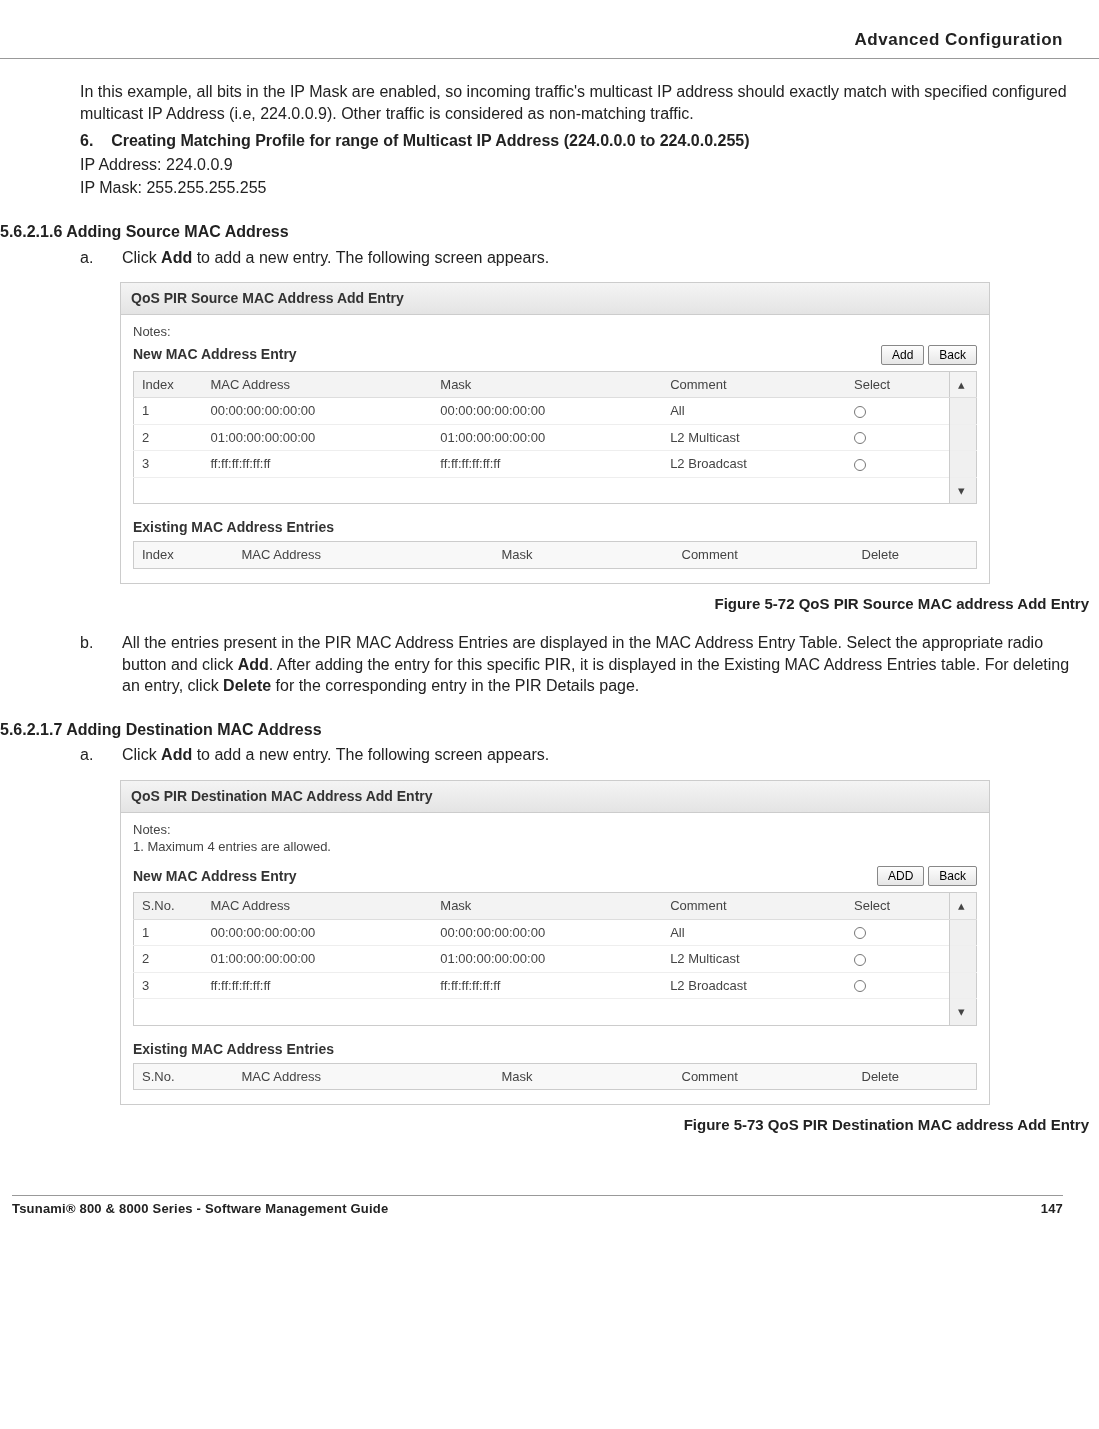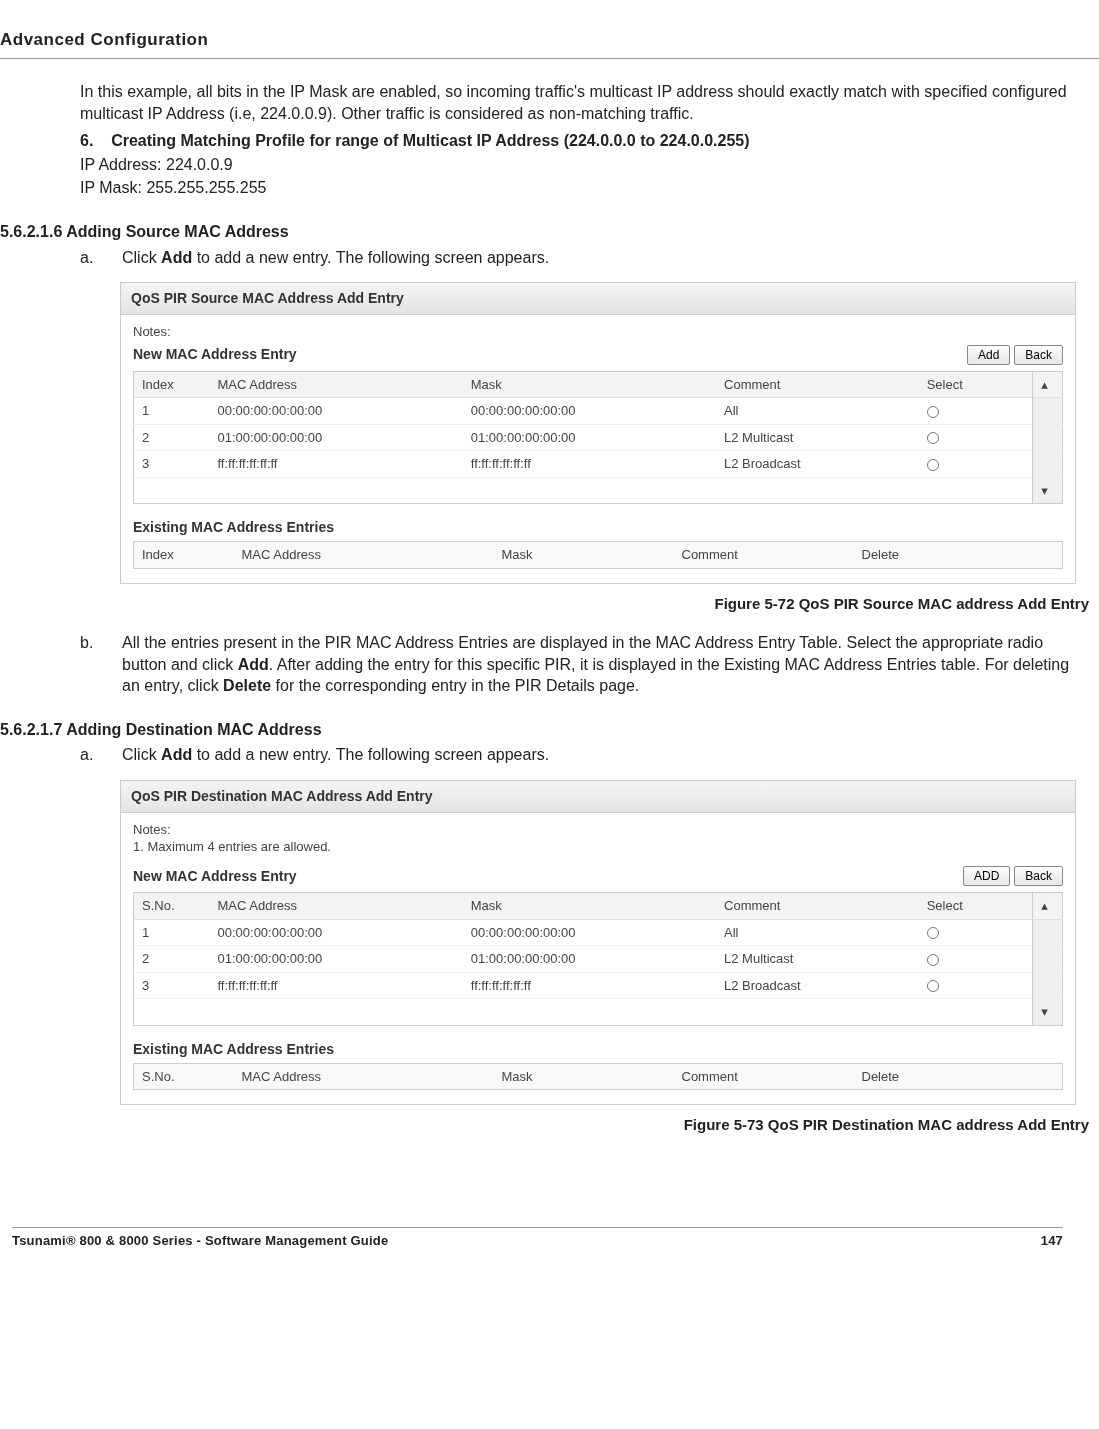--- a/index.html
+++ b/index.html
@@ -5,20 +5,21 @@
   * { box-sizing: border-box; margin: 0; padding: 0; }
   body {
     font-family: "Segoe UI", "Frutiger", Arial, sans-serif;
     background: #fff;
     color: #222;
     width: 1099px;
     padding: 10px 0 0 0;
     position: relative;
   }
   .page-header {
+    text-align: right;
     font-weight: bold;
     font-size: 17px;
     letter-spacing: 0.5px;
     padding: 20px 36px 8px 0;
     border-bottom: 1px solid #999;
     margin-bottom: 22px;
   }
   .content {
     padding: 0 10px 0 80px;
     font-size: 16px;
@@ -36,21 +37,21 @@
     font-size: 16px;
     margin: 22px 0 4px -80px;
     padding-left: 0;
   }
   .figure-wrap {
     margin: 14px 0 8px 40px;
     border: 1px solid #ccc;
     background: #fff;
     font-family: "Segoe UI", Tahoma, sans-serif;
     color: #444;
-    width: 956px;
+    width: 870px;
   }
   .fig-title-bar {
     background: linear-gradient(#f4f4f4, #e4e4e4);
     border-bottom: 1px solid #ccc;
     font-weight: bold;
     font-size: 14px;
     padding: 6px 10px;
     color: #333;
   }
   .fig-body { padding: 8px 12px 14px 12px; font-size: 13px; }
@@ -113,21 +114,21 @@
     font-size: 13px;
     text-align: left;
     padding: 4px 8px;
     color:#444;
     font-weight: normal;
     background:#f8f8f8;
   }
   .empty-row td { height: 20px; border-top:1px solid #eee; }
   .page-footer {
     position: relative;
-    margin-top: 92px;
+    margin-top: 60px;
     padding: 6px 36px 30px 12px;
     font-size: 13px;
     font-weight: bold;
     display:flex;
     justify-content: space-between;
     letter-spacing: 0.2px;
   }
   .page-footer::before {
     content:"";
     position:absolute;

